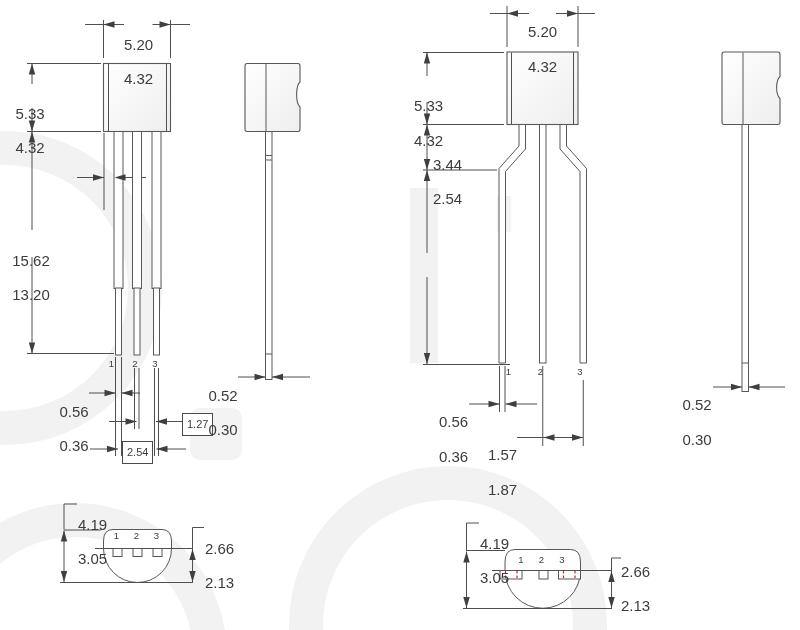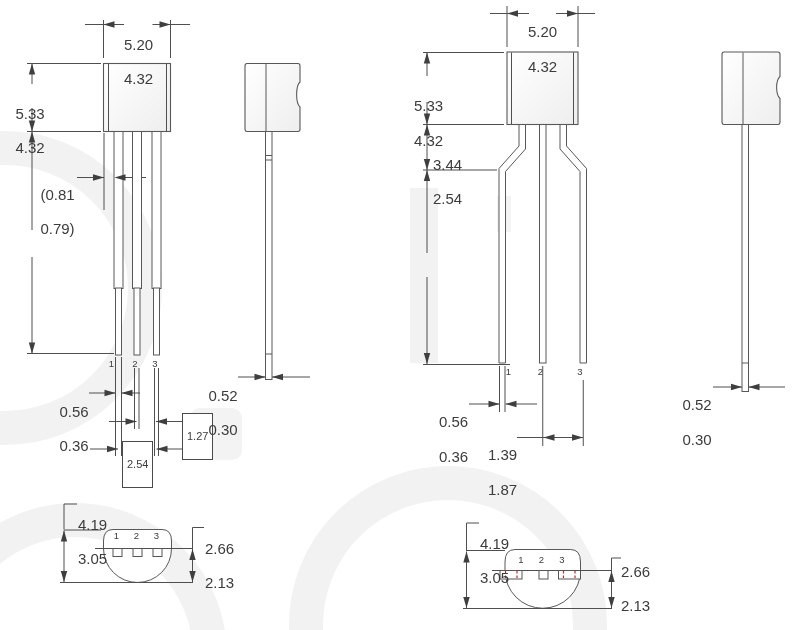--- a/index.html
+++ b/index.html
@@ -11,21 +11,21 @@
   .dim,.dimL,.pin{
     position:absolute;color:#3c3c3c;font-size:15px;line-height:11.5px;
     white-space:pre;text-align:center;
   }
   .dim{transform:translateX(-50%);}
   .dimL{text-align:left;}
   .dim span,.dimL span{display:block;}
   .pin{transform:translateX(-50%);font-size:9.5px;line-height:10px;color:#3c3c3c;}
   .dimbox{
     position:absolute;border:1px solid #4a4a4a;background:#ffffff;color:#3c3c3c;
-    font-size:11px;line-height:13px;height:13px;padding:16px 4px;text-align:center;
+    font-size:11px;line-height:13px;height:13px;padding:4px 4px;text-align:center;
   }
 </style>
 </head>
 <body>
 
 <div id="stage">
 
 <svg id="linework" width="800" height="630" viewBox="0 0 800 630">
   <defs>
     <linearGradient id="gb" x1="0" y1="0" x2="1" y2="1">
@@ -197,23 +197,23 @@
 </svg>
 
   <div class="dim" style="left:138.5px;top:15.5px">
     <span>5.20</span>
     <span>4.32</span>
   </div>
   <div class="dim" style="left:30px;top:84.5px">
     <span>5.33</span>
     <span>4.32</span>
   </div>
-  <div class="dim" style="left:57.5px;top:165.5px">
-    <span>(0.81</span>
-    <span>0.79)</span>
+  <div class="dim" style="left:31px;top:231.5px">
+    <span>15.62</span>
+    <span>13.20</span>
   </div>
   <div class="dim" style="left:74px;top:382.5px">
     <span>0.56</span>
     <span>0.36</span>
   </div>
   <div class="dimbox" style="left:182px;top:413px">1.27</div>
   <div class="dimbox" style="left:122px;top:441px">2.54</div>
   <div class="pin" style="left:111.5px;top:358.5px">1</div>
   <div class="pin" style="left:135px;top:358.5px">2</div>
   <div class="pin" style="left:155px;top:358.5px">3</div>
@@ -233,21 +233,21 @@
   </div>
   <div class="dimL" style="left:433px;top:135.5px">
     <span>3.44</span>
     <span>2.54</span>
   </div>
   <div class="dim" style="left:453.5px;top:393px">
     <span>0.56</span>
     <span>0.36</span>
   </div>
   <div class="dim" style="left:502.5px;top:426px">
-    <span>1.39</span>
+    <span>1.57</span>
     <span>1.87</span>
   </div>
   <div class="pin" style="left:508.5px;top:366.5px">1</div>
   <div class="pin" style="left:540.5px;top:366.5px">2</div>
   <div class="pin" style="left:580px;top:366.5px">3</div>
 
   <div class="dim" style="left:697px;top:376px">
     <span>0.52</span>
     <span>0.30</span>
   </div>

